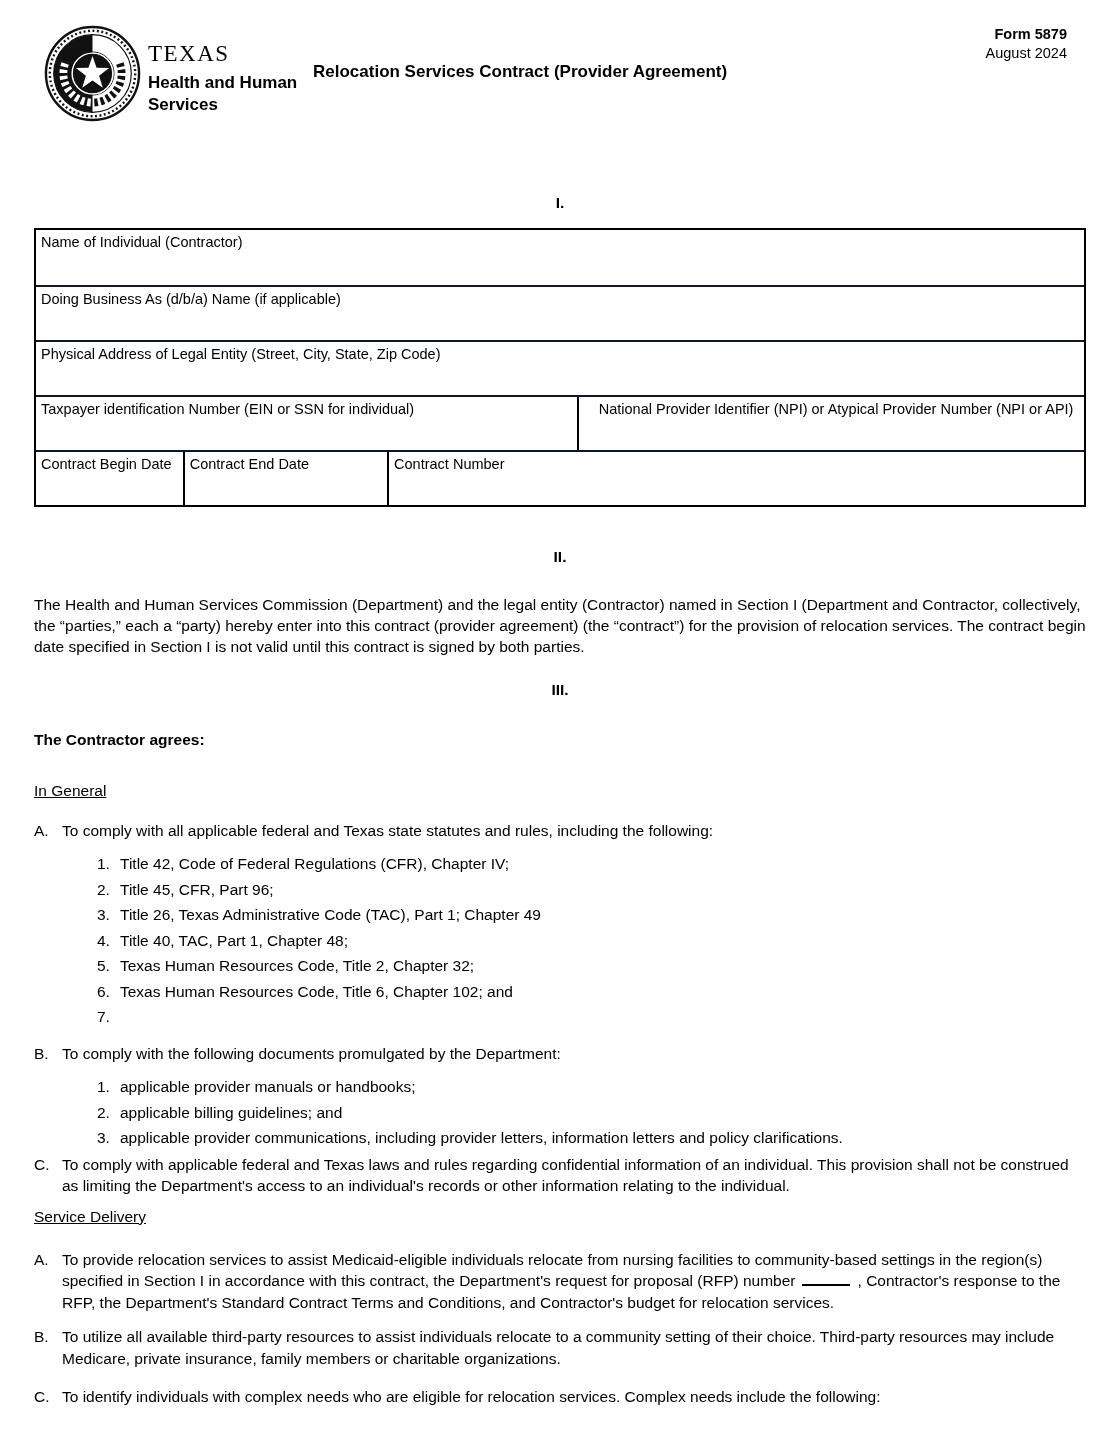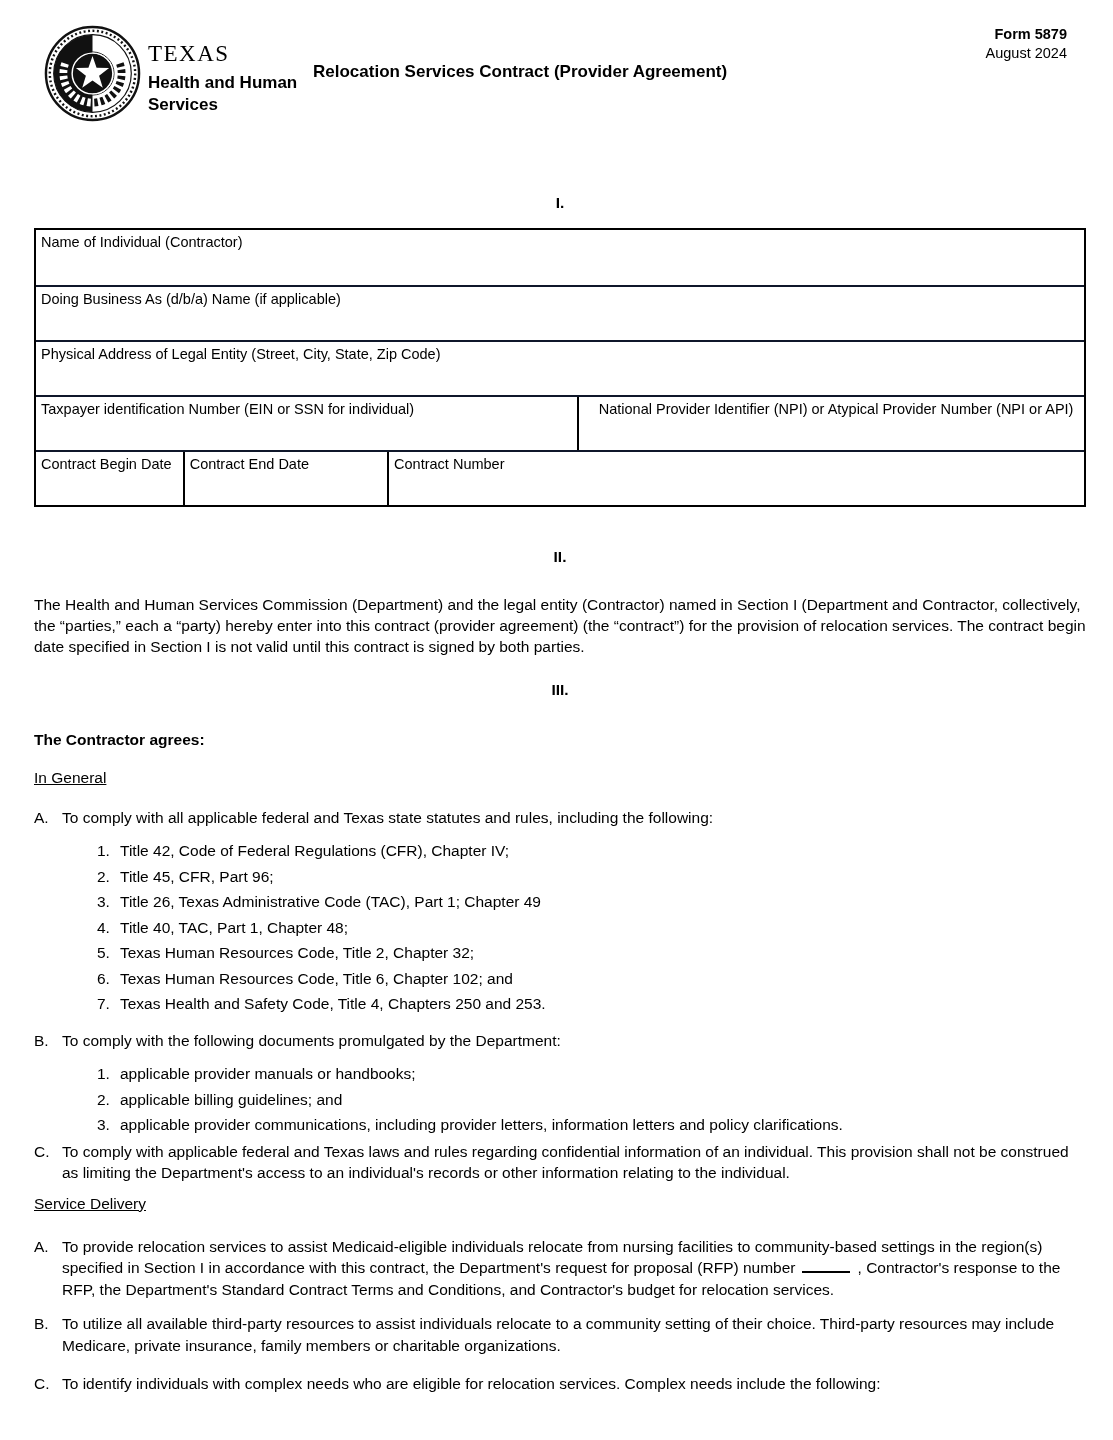--- a/index.html
+++ b/index.html
@@ -28,21 +28,21 @@
   .trow { display:flex; height:55px; border-top:2px solid #0f172a; }
   .trow:first-child { border-top:none; }
   .cell { border-left:2px solid #000; padding:3px 5px; font-size:14.5px; line-height:18px; }
   .cell:first-child { border-left:none; }
   .w100 { width:100%; }
   .w-tin { width:51.6%; } .w-npi { width:48.4%;padding-left:20px; }
   .w-begin { width:14%; } .w-end { width:19.5%; } .w-region { width:33.8%; } .w-cnum { width:32.7%; }
   
   .para { margin-top:27px; }
   .agrees { font-weight:bold; margin-top:29px; }
-  .uhead { text-decoration:underline; margin-top:17px; }
+  .uhead { text-decoration:underline; margin-top:30px; }
   .letter-item { display:flex; }
   .letter-item .lbl { width:28px; flex:none; }
   .letter-item .txt { flex:1; padding-right:8px; }
   .mt-a1 { margin-top:19px; }
   .mt-b1 { margin-top:16px; }
   .mt-c1 { margin-top:1px; line-height:21px; }
   .mt-sd  { margin-top:10px; }
   .mt-sa { margin-top:22px; line-height:21.5px; }
   .mt-sb { margin-top:13px; line-height:21.5px; }
   .mt-sc { margin-top:17px; line-height:21.5px; }
@@ -151,21 +151,20 @@
     <li>
         <span class="num">5.</span>
         <span>Texas Human Resources Code, Title 2, Chapter 32;</span>
       </li>
     <li>
         <span class="num">6.</span>
         <span>Texas Human Resources Code, Title 6, Chapter 102; and</span>
       </li>
     <li>
         <span class="num">7.</span>
-        <span>Texas Health and Safety Code, Title 4, Chapters 250 and 253.</span>
       </li>
   </ol>
 
   <div class="letter-item mt-b1">
     <span class="lbl">B.</span>
     <div class="txt">To comply with the following documents promulgated by the Department:</div>
   </div>
   <ol class="num-list">
     <li>
         <span class="num">1.</span>

